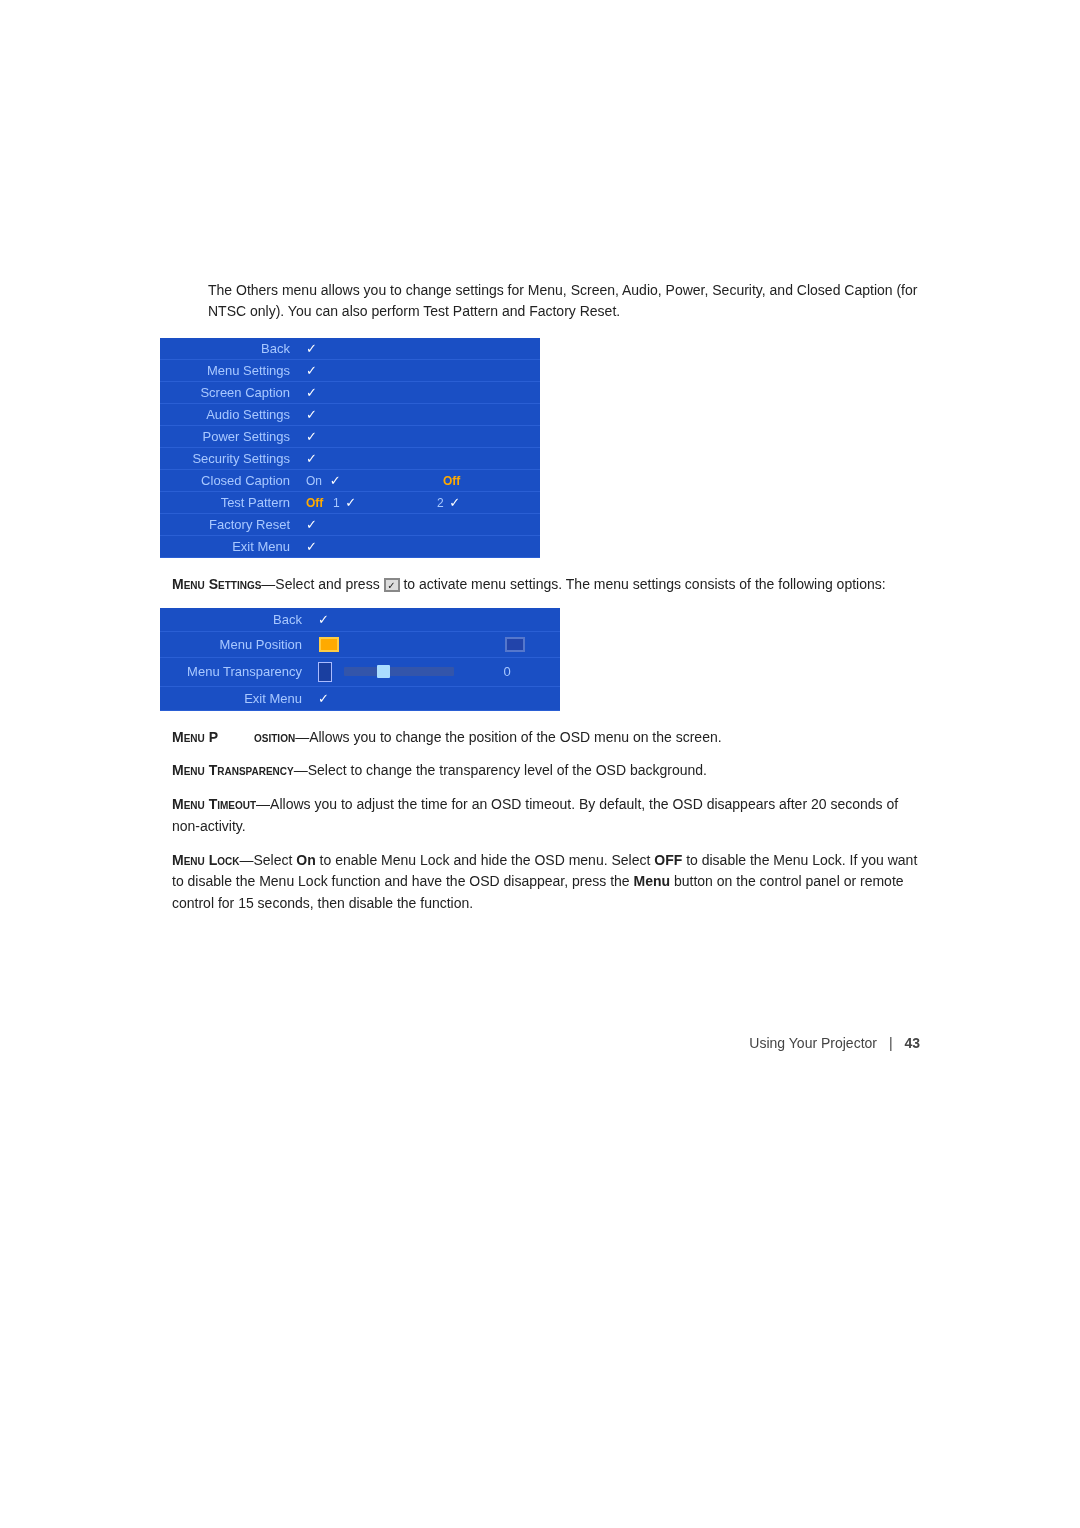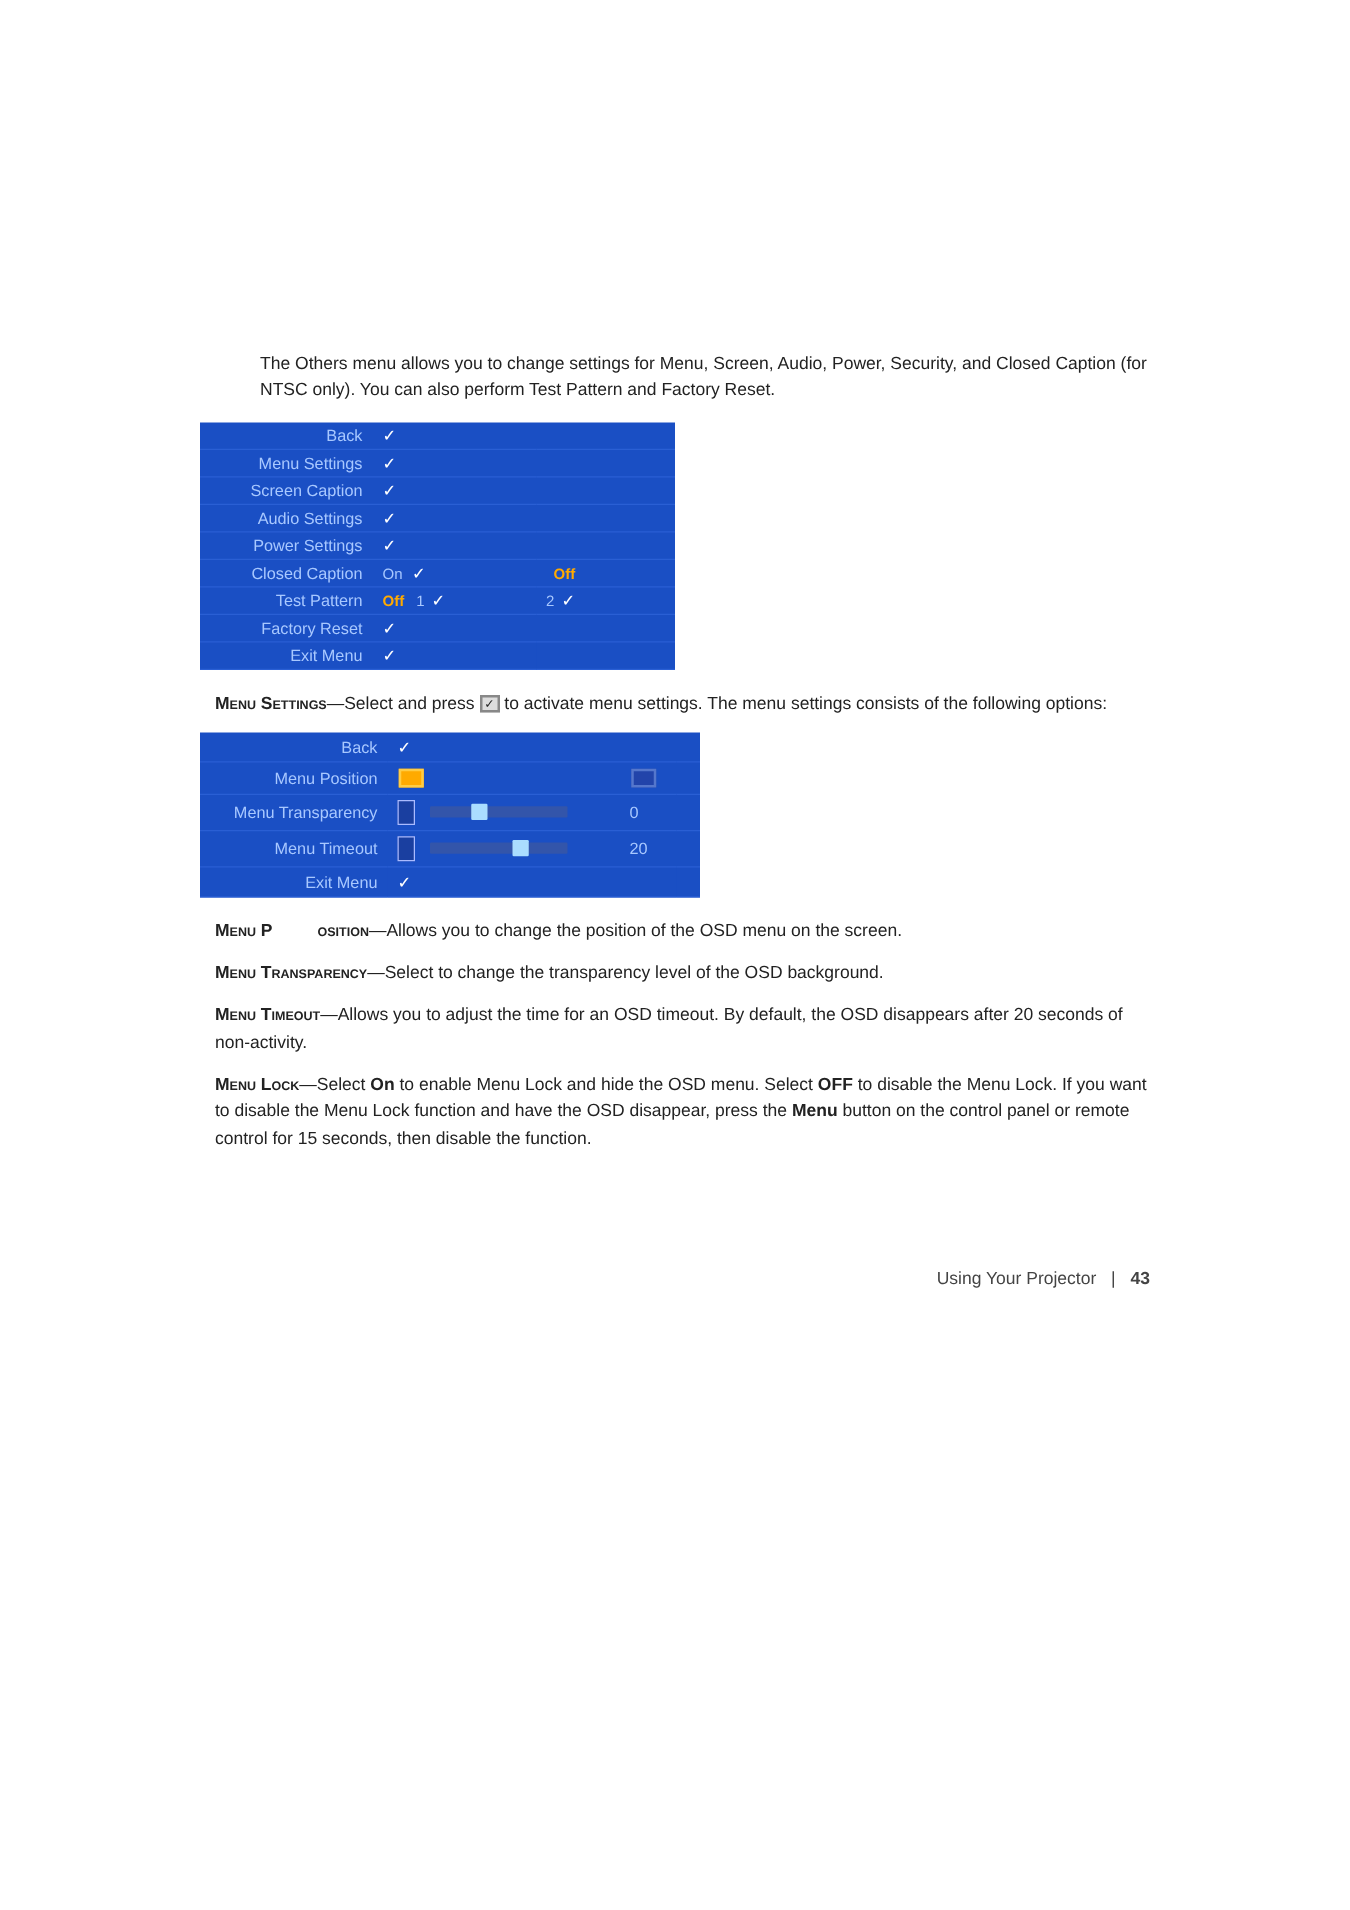--- a/index.html
+++ b/index.html
@@ -111,21 +111,21 @@
       vertical-align: middle;
       margin: 1px;
     }
 
     .pos-icon.selected {
       background: #ffaa00;
       border-color: #ffcc44;
     }
 
     .footer-text {
-      margin-top: 92px;
+      margin-top: 120px;
       text-align: right;
       font-size: 14px;
       color: #444;
     }
 
     .footer-text .page-num {
       font-weight: bold;
     }
 
     
@@ -238,20 +238,26 @@
         <td></td>
       </tr>
 
       <tr>
         <td class="menu-label">Power Settings</td>
         <td class="menu-value"><span class="check">✓</span></td>
         <td></td>
         <td></td>
       </tr>
 
+      <tr>
+        <td class="menu-label">Security Settings</td>
+        <td class="menu-value"><span class="check">✓</span></td>
+        <td></td>
+        <td></td>
+      </tr>
 
       <tr>
         <td class="menu-label">Closed Caption</td>
         <td class="menu-value" style="white-space:nowrap;">
           <span style="color:#a8c8ff; font-size:12px;">On</span>
           <span class="check" style="margin-left:4px;">✓</span>
         </td>
         <td style="white-space:nowrap; padding-left:14px;">
           <span class="orange">Off</span>
         </td>
@@ -316,29 +322,20 @@
       <tr>
         <td class="lbl">Menu Transparency</td>
         <td class="val" style="white-space:nowrap;">
           <span style="display:inline-block;width:14px;height:20px;border:1px solid #aabbff;background:#1a3fa0;vertical-align:middle;margin-right:4px;"></span>
           <span class="slider-mini"><span class="handle"></span></span>
         </td>
         <td class="val" style="color:#a8c8ff; padding-left:8px;">0</td>
         <td></td>
       </tr>
 
-      <tr>
-        <td class="lbl">Menu Timeout</td>
-        <td class="val" style="white-space:nowrap;">
-          <span style="display:inline-block;width:14px;height:20px;border:1px solid #aabbff;background:#1a3fa0;vertical-align:middle;margin-right:4px;"></span>
-          <span class="slider-mini2"><span class="handle"></span></span>
-        </td>
-        <td class="val" style="color:#a8c8ff; padding-left:8px;">20</td>
-        <td></td>
-      </tr>
 
 
       <tr style="background:#1a4fc4;">
         <td class="lbl" style="color:#a8c8ff; text-align:right;">Exit Menu</td>
         <td class="val"><span class="check">✓</span></td>
         <td></td>
         <td></td>
       </tr>
     </tbody>
   </table>

